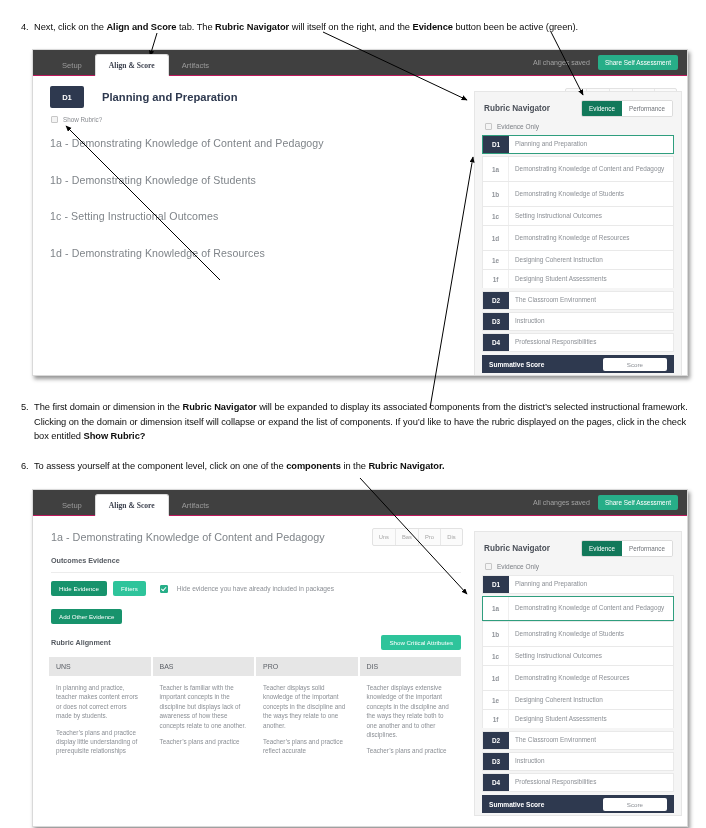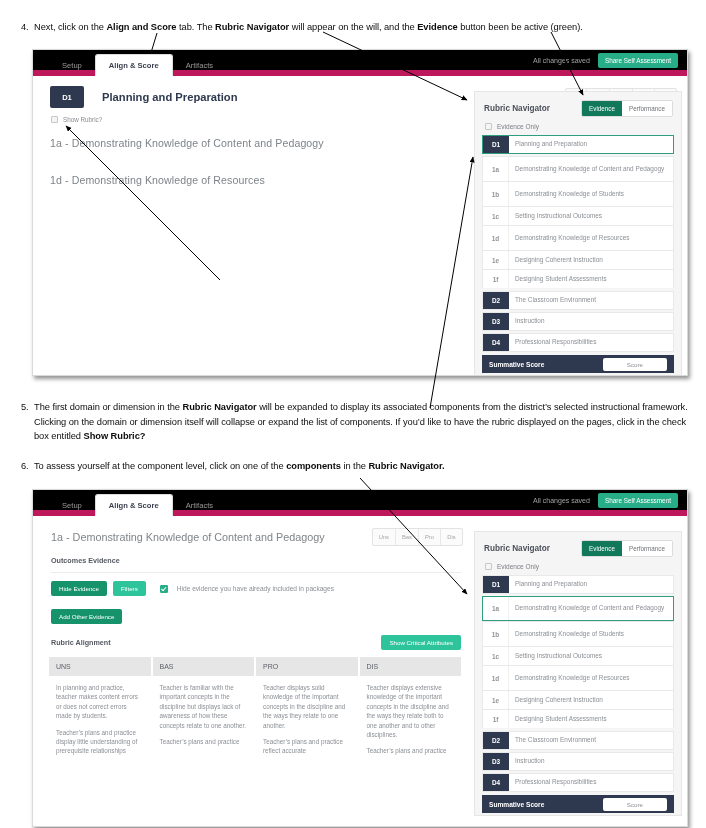--- a/index.html
+++ b/index.html
@@ -32,22 +32,22 @@
     border: 1px solid #d9d9d9;
     box-shadow: 2px 3px 4px rgba(0,0,0,0.42);
     overflow: hidden;
   }
   .shot-inner { position: absolute; inset: 0; background: #ffffff; }
 
   
   .tabbar {
     position: relative;
     height: 26px;
-    background: #000000;
-    border-bottom: 6px solid #be185d;
+    background: #404040;
+    border-bottom: 1px solid #be185d;
     display: flex;
     align-items: stretch;
     padding-left: 16px;
   }
   .tab {
     display: flex; align-items: center;
     padding: 0 13px;
     font-size: 7.6px;
     color: #9a9a9a;
     position: relative;
@@ -55,20 +55,21 @@
     height: 22px;
     border-radius: 3px 3px 0 0;
   }
   .tab.active {
     background: #ffffff;
     color: #3a3f4c;
     font-weight: bold;
     border: 1px solid #dcdcdc;
     border-bottom: 1px solid #ffffff;
     z-index: 3;
+    font-family: Liberation Serif, serif;
   }
   .tabbar-right {
     margin-left: auto;
     display: flex; align-items: center;
     padding-right: 9px;
     gap: 8px;
   }
   .saved-text { font-size: 7px; color: #a2a2a2; }
   .btn-green {
     background: #27ae88;
@@ -302,21 +303,21 @@
   
   .arrows { position: absolute; inset: 0; pointer-events: none; }
 </style>
 </head>
 <body>
 
 <div class="page">
 
   <div class="step" style="left:10px; top:20px; width:688px;">
     <div class="num">4.</div>
-    <div class="body"><span>Next, click on the </span><b>Align and Score</b><span> tab. The </span><b>Rubric Navigator</b><span> will appear on the will, and the </span><b>Evidence</b><span> button been be active (green).</span></div>
+    <div class="body"><span>Next, click on the </span><b>Align and Score</b><span> tab. The </span><b>Rubric Navigator</b><span> will itself on the right, and the </span><b>Evidence</b><span> button been be active (green).</span></div>
   </div>
 
   <div class="shot" style="left:32px; top:49px; width:656px; height:327px;">
     <div class="shot-inner">
 
       <div class="tabbar">
         <div class="tab">Setup</div>
         <div class="tab active">Align &amp; Score</div>
         <div class="tab">Artifacts</div>
         <div class="tabbar-right">
@@ -338,20 +339,22 @@
           </div>
         </div>
 
         <div class="showrubric">
           <span class="cbox"></span>
           <span class="lbl">Show Rubric?</span>
         </div>
 
         <div class="comp-list">
           <div class="comp-item">1a  -  Demonstrating Knowledge of Content and Pedagogy</div>
+          <div class="comp-item">1b  -  Demonstrating Knowledge of Students</div>
+          <div class="comp-item">1c  -  Setting Instructional Outcomes</div>
           <div class="comp-item">1d  -  Demonstrating Knowledge of Resources</div>
         </div>
       </div>
 
       <div class="rubricnav" style="left:441px; top:41px; width:208px; height:285px;">
         <div class="rn-head">
           <span class="rn-title">Rubric Navigator</span>
           <span class="rn-toggle">
             <span class="t on">Evidence</span>
             <span class="t">Performance</span>

